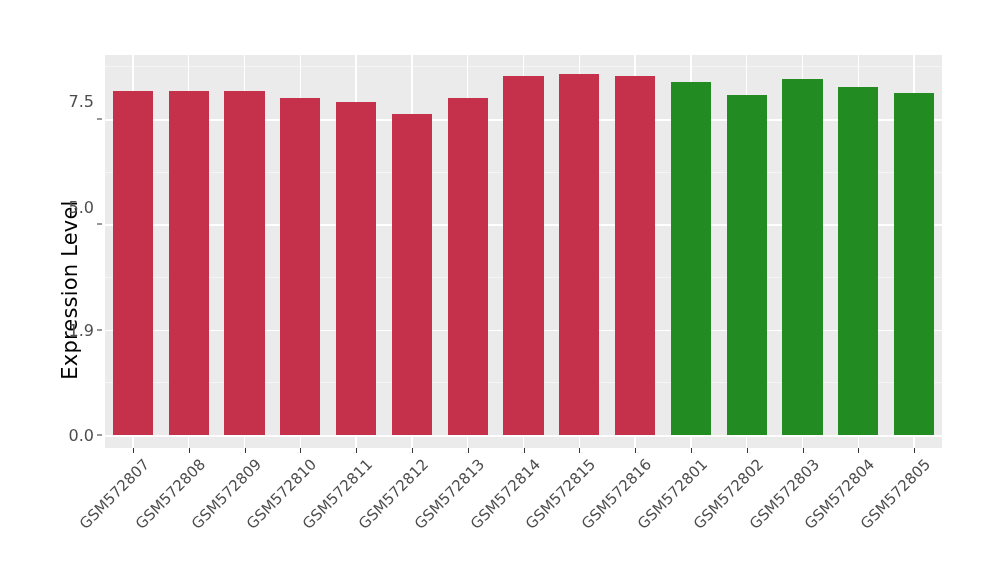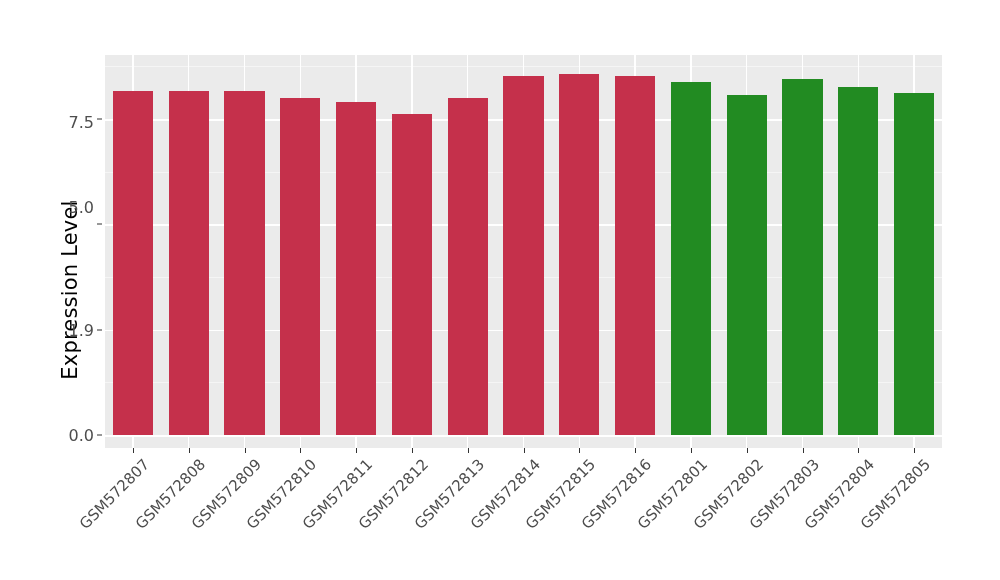--- a/index.html
+++ b/index.html
@@ -144,21 +144,21 @@
 
   <div id="y-axis-title">Expression Level</div>
 
   <div id="y-ticks">
       <div class="y-tick-label" style="top: 435px;">0.0</div>
       <div class="y-tick-mark" style="top: 435px;"></div>
       <div class="y-tick-label" style="top: 329.675px;">1.9</div>
       <div class="y-tick-mark" style="top: 329.675px;"></div>
       <div class="y-tick-label" style="top: 207px;">5.0</div>
       <div class="y-tick-mark" style="top: 224.35px;"></div>
-      <div class="y-tick-label" style="top: 122px; margin-left: 28px;">7.5</div>
+      <div class="y-tick-label" style="top: 101px; margin-left: 28px;">7.5</div>
       <div class="y-tick-mark" style="top: 119.025px;"></div>
     </div>
 
   <div id="panel">
     <div id="gridlines">
         <div class="grid-major-h" style="top: 380px;"></div>
         <div class="grid-major-h" style="top: 274.675px;"></div>
         <div class="grid-major-h" style="top: 169.35px;"></div>
         <div class="grid-major-h" style="top: 64.025px;"></div>
         <div class="grid-minor-h" style="top: 327.337px;"></div>

